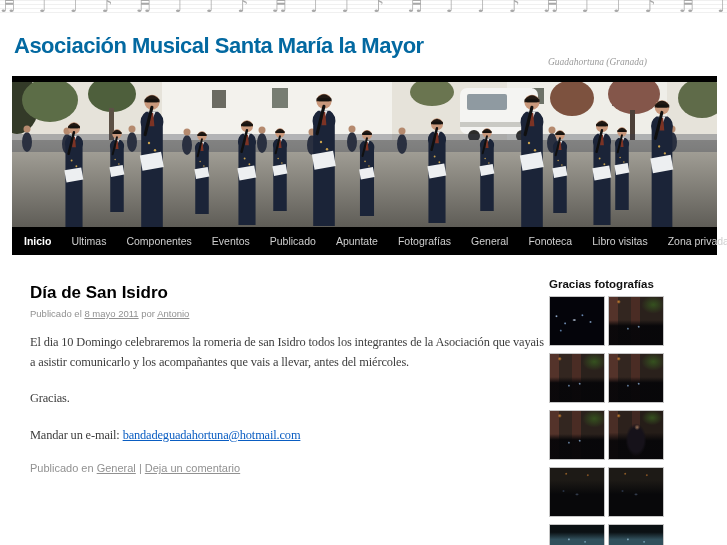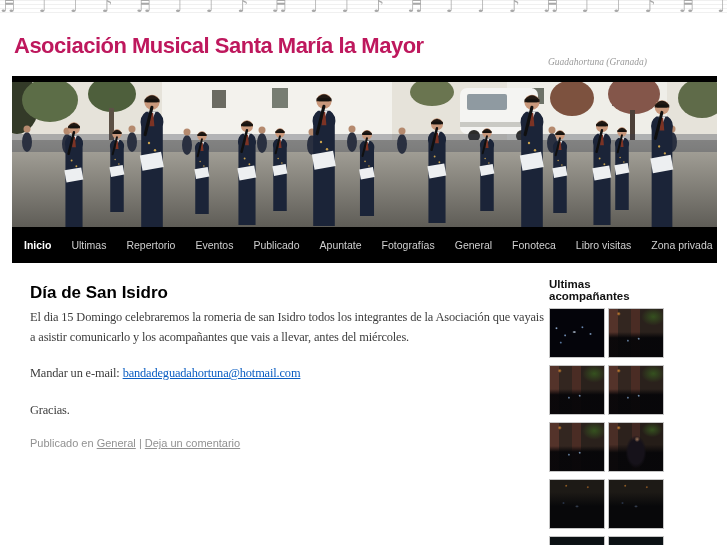--- a/index.html
+++ b/index.html
@@ -9,29 +9,29 @@
   
   .notes-strip{position:absolute;top:0;left:0;width:727px;height:20px;overflow:hidden;
     background:repeating-linear-gradient(180deg,#f0f0f0 0 1px,transparent 1px 4px);
     background-size:100% 15px;background-repeat:no-repeat;}
   .notes-strip span{position:relative;top:-6px;display:block;white-space:nowrap;
     color:#a8a8a8;font:17px/24px "DejaVu Sans",sans-serif;letter-spacing:4px;word-spacing:10px;}
 
   
   .site-title{position:absolute;left:14px;top:33px;margin:0;font-size:22px;font-weight:700;
     letter-spacing:-0.5px;color:#000;}
-  .site-title a{color:#be185d;text-decoration:none;}
+  .site-title a{color:#0369a1;text-decoration:none;}
   .site-desc{position:absolute;left:548px;top:57px;font:italic 9.5px "Liberation Serif",serif;color:#9a9a9a;}
 
   
   .banner{position:absolute;left:12px;top:76px;width:705px;height:151px;background:#000;}
   .banner svg{display:block;margin-top:6px;width:705px;height:145px;}
 
   
-  .nav{position:absolute;left:12px;top:227px;width:705px;height:36px;background:#000;
+  .nav{position:absolute;left:12px;top:227px;width:705px;height:28px;background:#000;
     display:flex;align-items:center;box-sizing:border-box;padding:0 2px;}
   .nav a{color:#cfcfcf;font-size:10.5px;text-decoration:none;padding:0 10px;white-space:nowrap;}
   .nav a.active{color:#fff;font-weight:700;}
 
   
   .main{position:absolute;left:30px;top:283px;width:515px;}
   .post-title{margin:0 0 5px;font-size:17px;font-weight:700;color:#000;}
   .post-title a{color:#000;text-decoration:none;}
   .entry-meta{font-size:9.5px;color:#919191;margin:0 0 14px;}
   .entry-meta a{color:#919191;text-decoration:underline;}
@@ -164,57 +164,63 @@
       <use href="#m" transform="translate(140,25) scale(1.2)"></use>
       <use href="#m" transform="translate(312,24) scale(1.2)"></use>
       <use href="#m" transform="translate(520,25) scale(1.2)"></use>
       <use href="#m" transform="translate(650,30) scale(1.15)"></use>
     </svg>
   </div>
 
   <nav class="nav">
     <a href="#" class="active">Inicio</a>
     <a href="#">Ultimas</a>
-    <a href="#">Repertorio</a>
+    <a href="#">Componentes</a>
     <a href="#">Eventos</a>
     <a href="#">Publicado</a>
     <a href="#">Apuntate</a>
     <a href="#">Fotografías</a>
     <a href="#">General</a>
     <a href="#">Fonoteca</a>
     <a href="#">Libro visitas</a>
     <a href="#">Zona privada</a>
 
   </nav>
 
   <main class="main">
     <article>
       <h2 class="post-title">
         <a href="#">Día de San Isidro</a>
       </h2>
+      <div class="entry-meta">
+        <span>Publicado el</span>
+        <a href="#">8 mayo 2011</a>
+        <span>por</span>
+        <a href="#">Antonio</a>
+      </div>
       <div class="entry">
-        <p>El dia 15 Domingo celebraremos la romeria de san Isidro todos los integrantes de la Asociación que vayais a asistir comunicarlo y los acompañantes que vais a llevar, antes del miércoles.</p>
+        <p>El dia 10 Domingo celebraremos la romeria de san Isidro todos los integrantes de la Asociación que vayais a asistir comunicarlo y los acompañantes que vais a llevar, antes del miércoles.</p>
+        <p>Gracias.</p>
         <p>
           <span>Mandar un e-mail:</span>
           <a href="#" class="email">bandadeguadahortuna@hotmail.com</a>
         </p>
-        <p>Gracias.</p>
       </div>
       <div class="post-footer">
         <span>Publicado en</span>
         <a href="#">General</a>
         <span>|</span>
         <a href="#">Deja un comentario</a>
       </div>
     </article>
 
   </main>
 
   <aside class="sidebar">
-    <h3>Ultimas acompañantes</h3>
+    <h3>Gracias fotografías</h3>
     <div class="photo-grid">
       <a href="#" class="thumb th-night"></a>
       <a href="#" class="thumb th-arch"></a>
       <a href="#" class="thumb th-arch"></a>
       <a href="#" class="thumb th-arch"></a>
       <a href="#" class="thumb th-arch"></a>
       <a href="#" class="thumb th-archperson"></a>
       <a href="#" class="thumb th-dark2"></a>
       <a href="#" class="thumb th-dark2"></a>
       <a href="#" class="thumb th-blue"></a>

